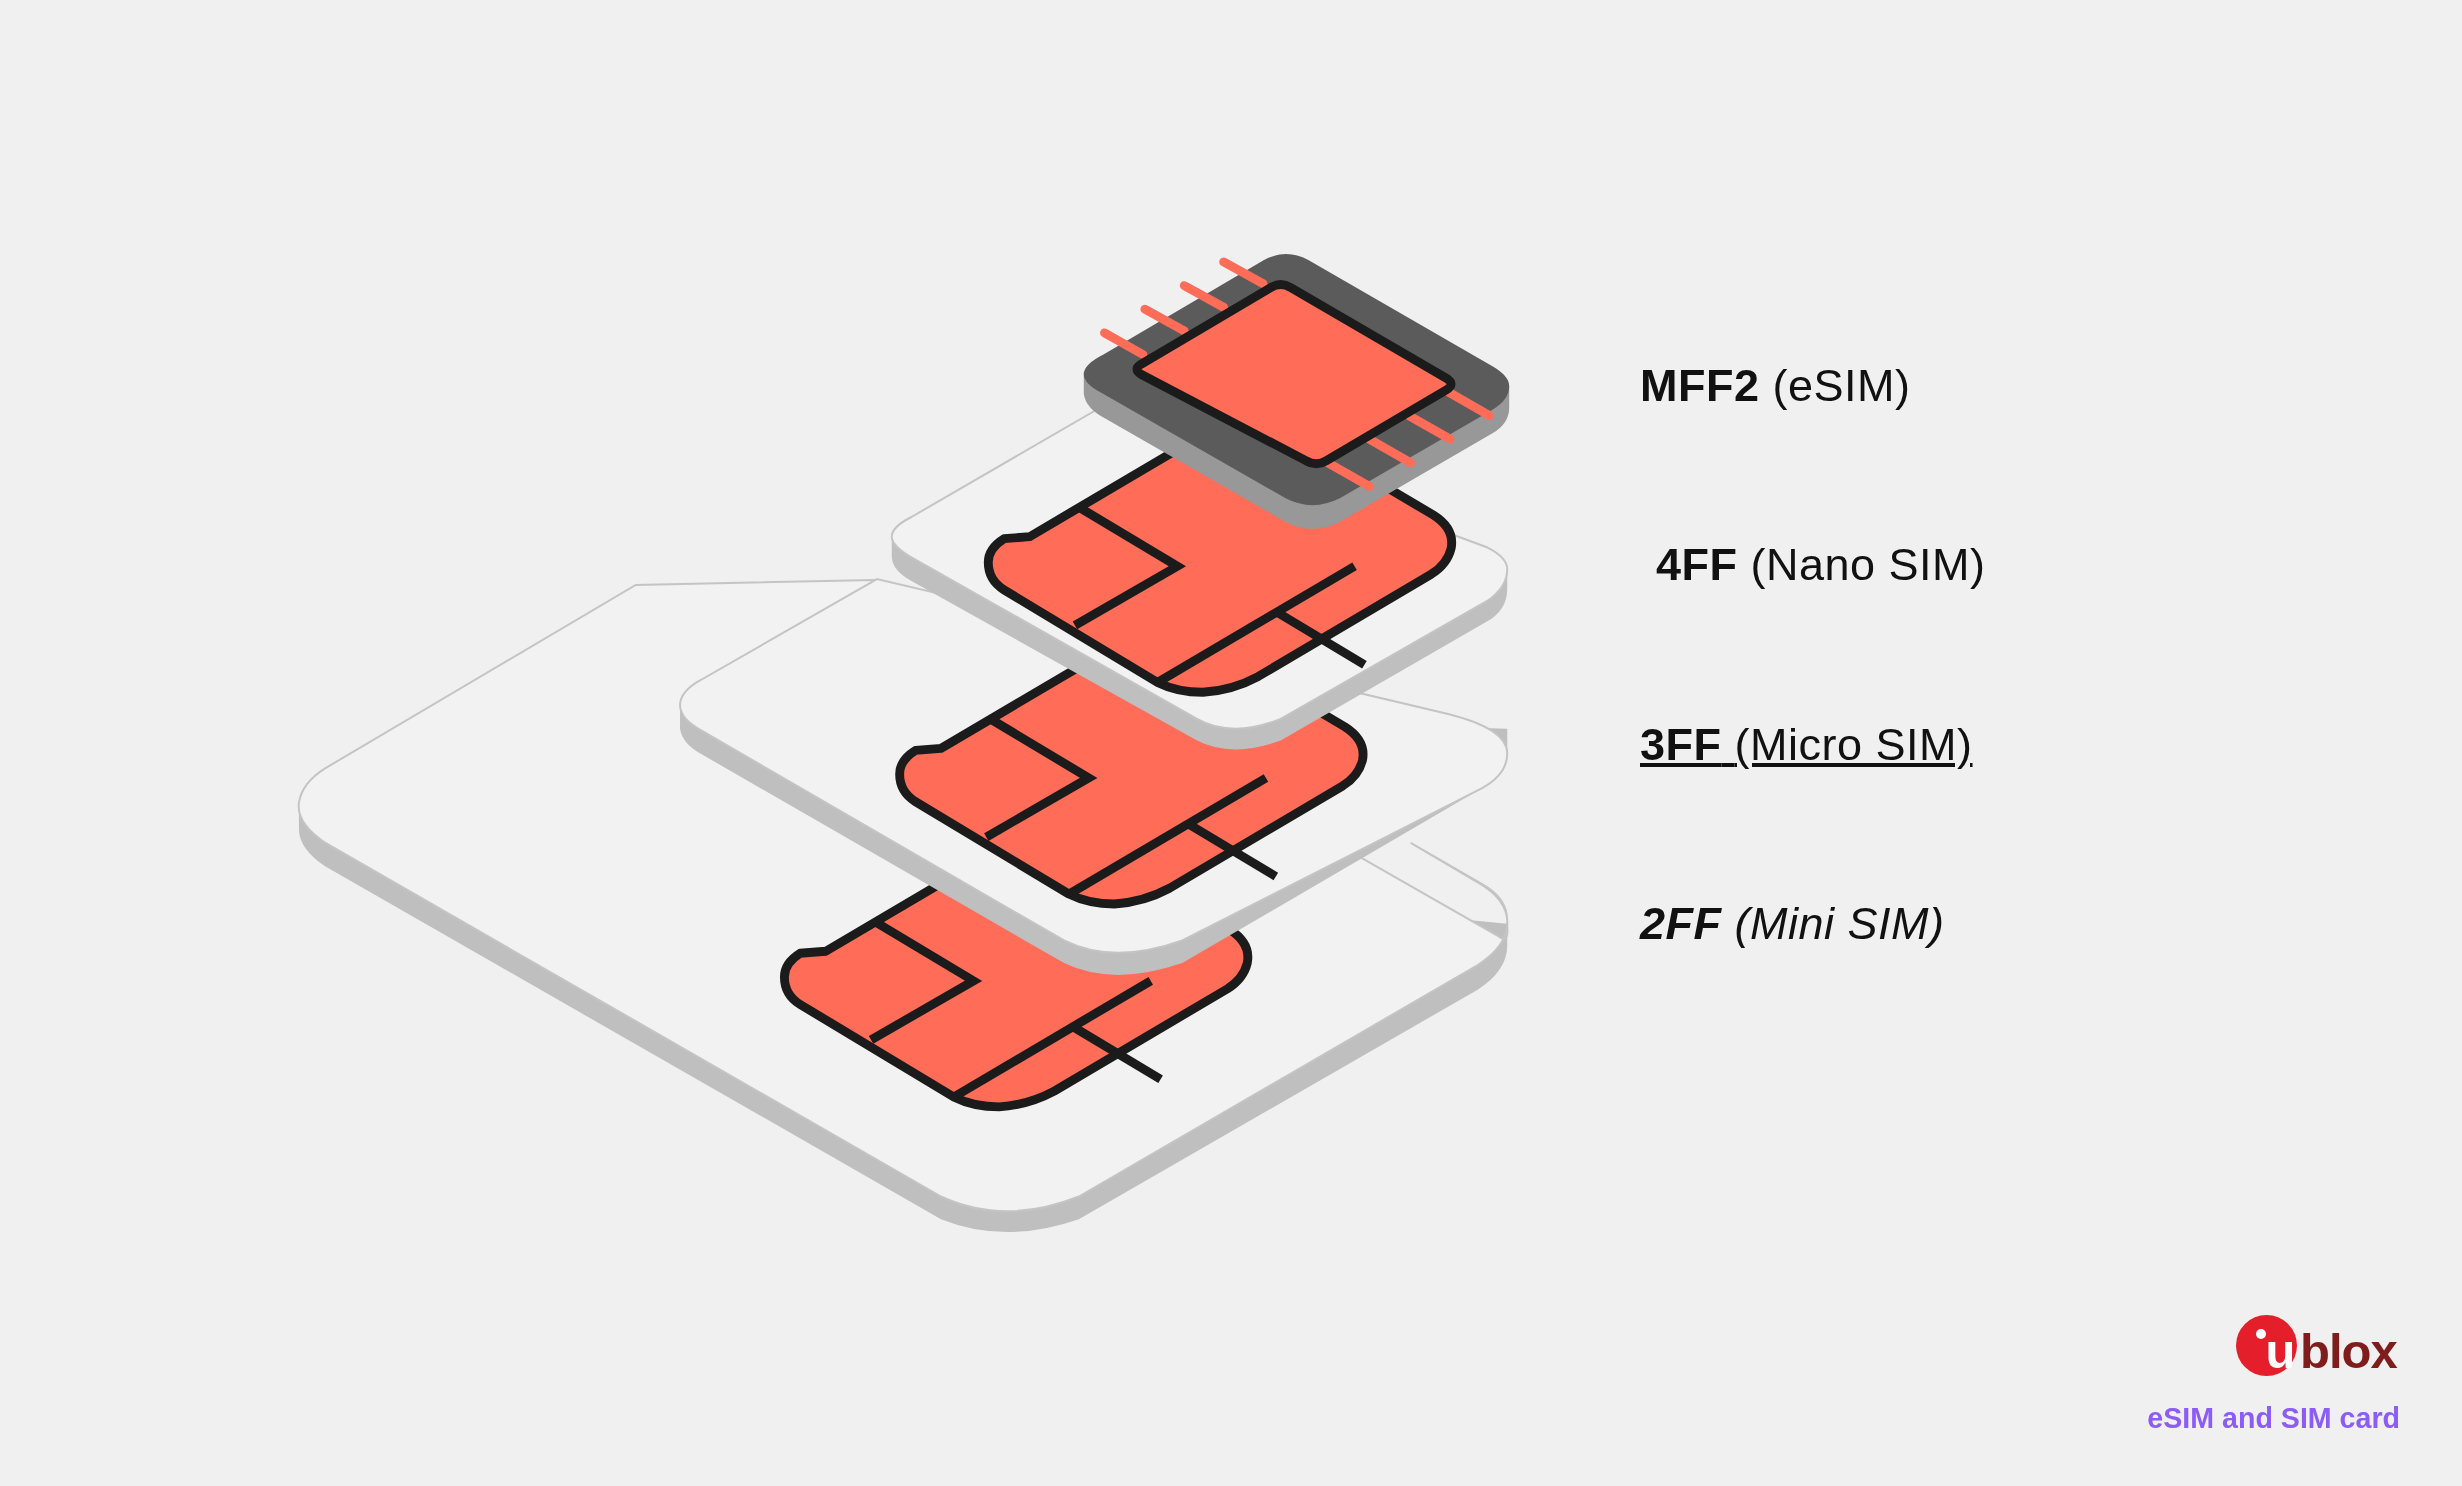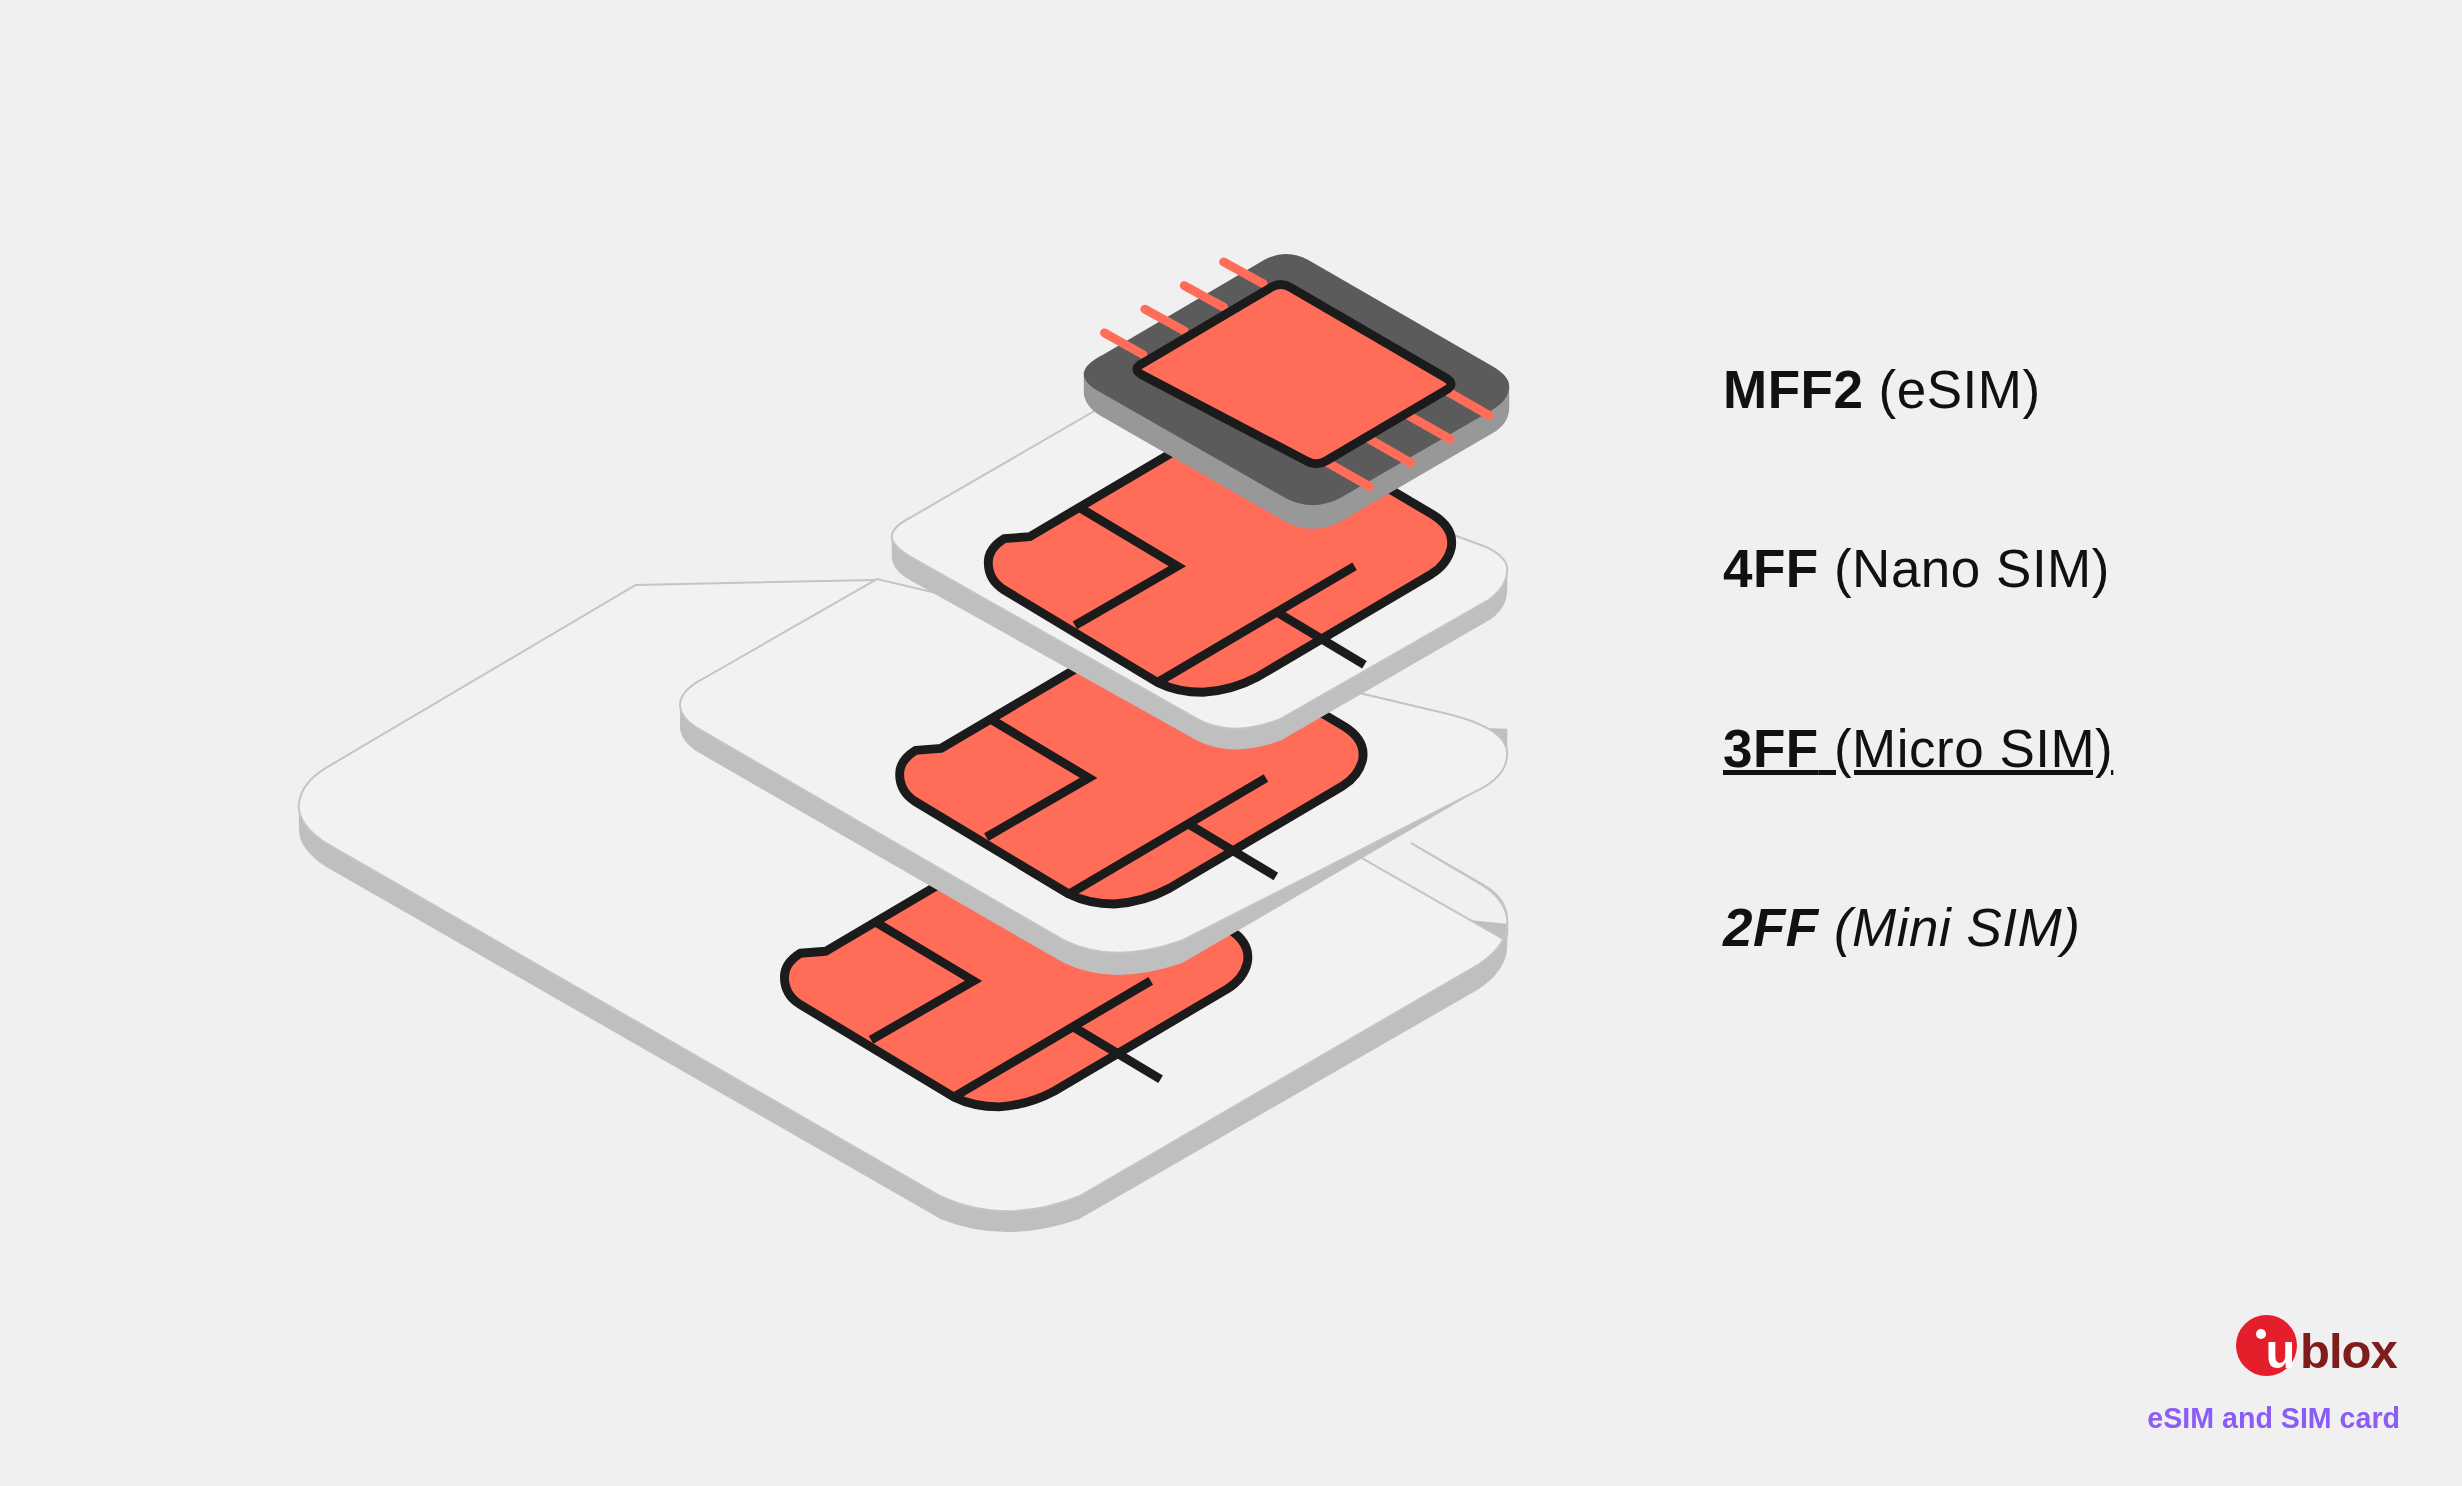--- a/index.html
+++ b/index.html
@@ -5,22 +5,22 @@
   html, body { margin: 0; padding: 0; }
   body {
     width: 2463px; height: 1486px;
     background: #f0f0f0;
     position: relative; overflow: hidden;
     font-family: "Liberation Sans", "DejaVu Sans", sans-serif;
     color: #111;
   }
   #illustration { position: absolute; left: 0; top: 0; width: 2463px; height: 1486px; }
   .label {
-    position: absolute; left: 1723px;
-    font-size: 53px; line-height: 1; white-space: nowrap;
+    position: absolute; left: 1640px;
+    font-size: 45px; line-height: 1; white-space: nowrap;
     letter-spacing: 0.5px;
   }
   .label .code { font-weight: 700; }
   .label .name { font-weight: 400; }
   #brand {
     position: absolute; left: 2236px; top: 1310px; width: 167px; height: 69px;
   }
   .logo-circle {
     position: absolute; left: 0; top: 4.9px; width: 61px; height: 61px;
     border-radius: 50%; background: #e41e2b;
@@ -115,21 +115,21 @@
 
     <path d="M 1158 370 L 1290 292 Q 1300 286 1310 292 L 1468 384 Q 1478 390 1468 396
              L 1346 468 Q 1336 474 1326 468 L 1158 380 Q 1150 375 1158 370 Z" fill="#ff6c58" stroke="#1b1b1b" stroke-width="9" stroke-linejoin="round"></path>
   </g>
 </svg>
 
 <div class="label" style="top:363px;">
   <span class="code">MFF2</span>
   <span class="name">(eSIM)</span>
 </div>
-<div class="label" style="top:542px;">
+<div class="label" style="top:542px;margin-left:16px;">
   <span class="code">4FF</span>
   <span class="name">(Nano SIM)</span>
 </div>
 <div class="label" style="top:722px;text-decoration:underline;">
   <span class="code">3FF</span>
   <span class="name">(Micro SIM)</span>
 </div>
 <div class="label" style="top:901px;font-style:italic;">
   <span class="code">2FF</span>
   <span class="name">(Mini SIM)</span>

